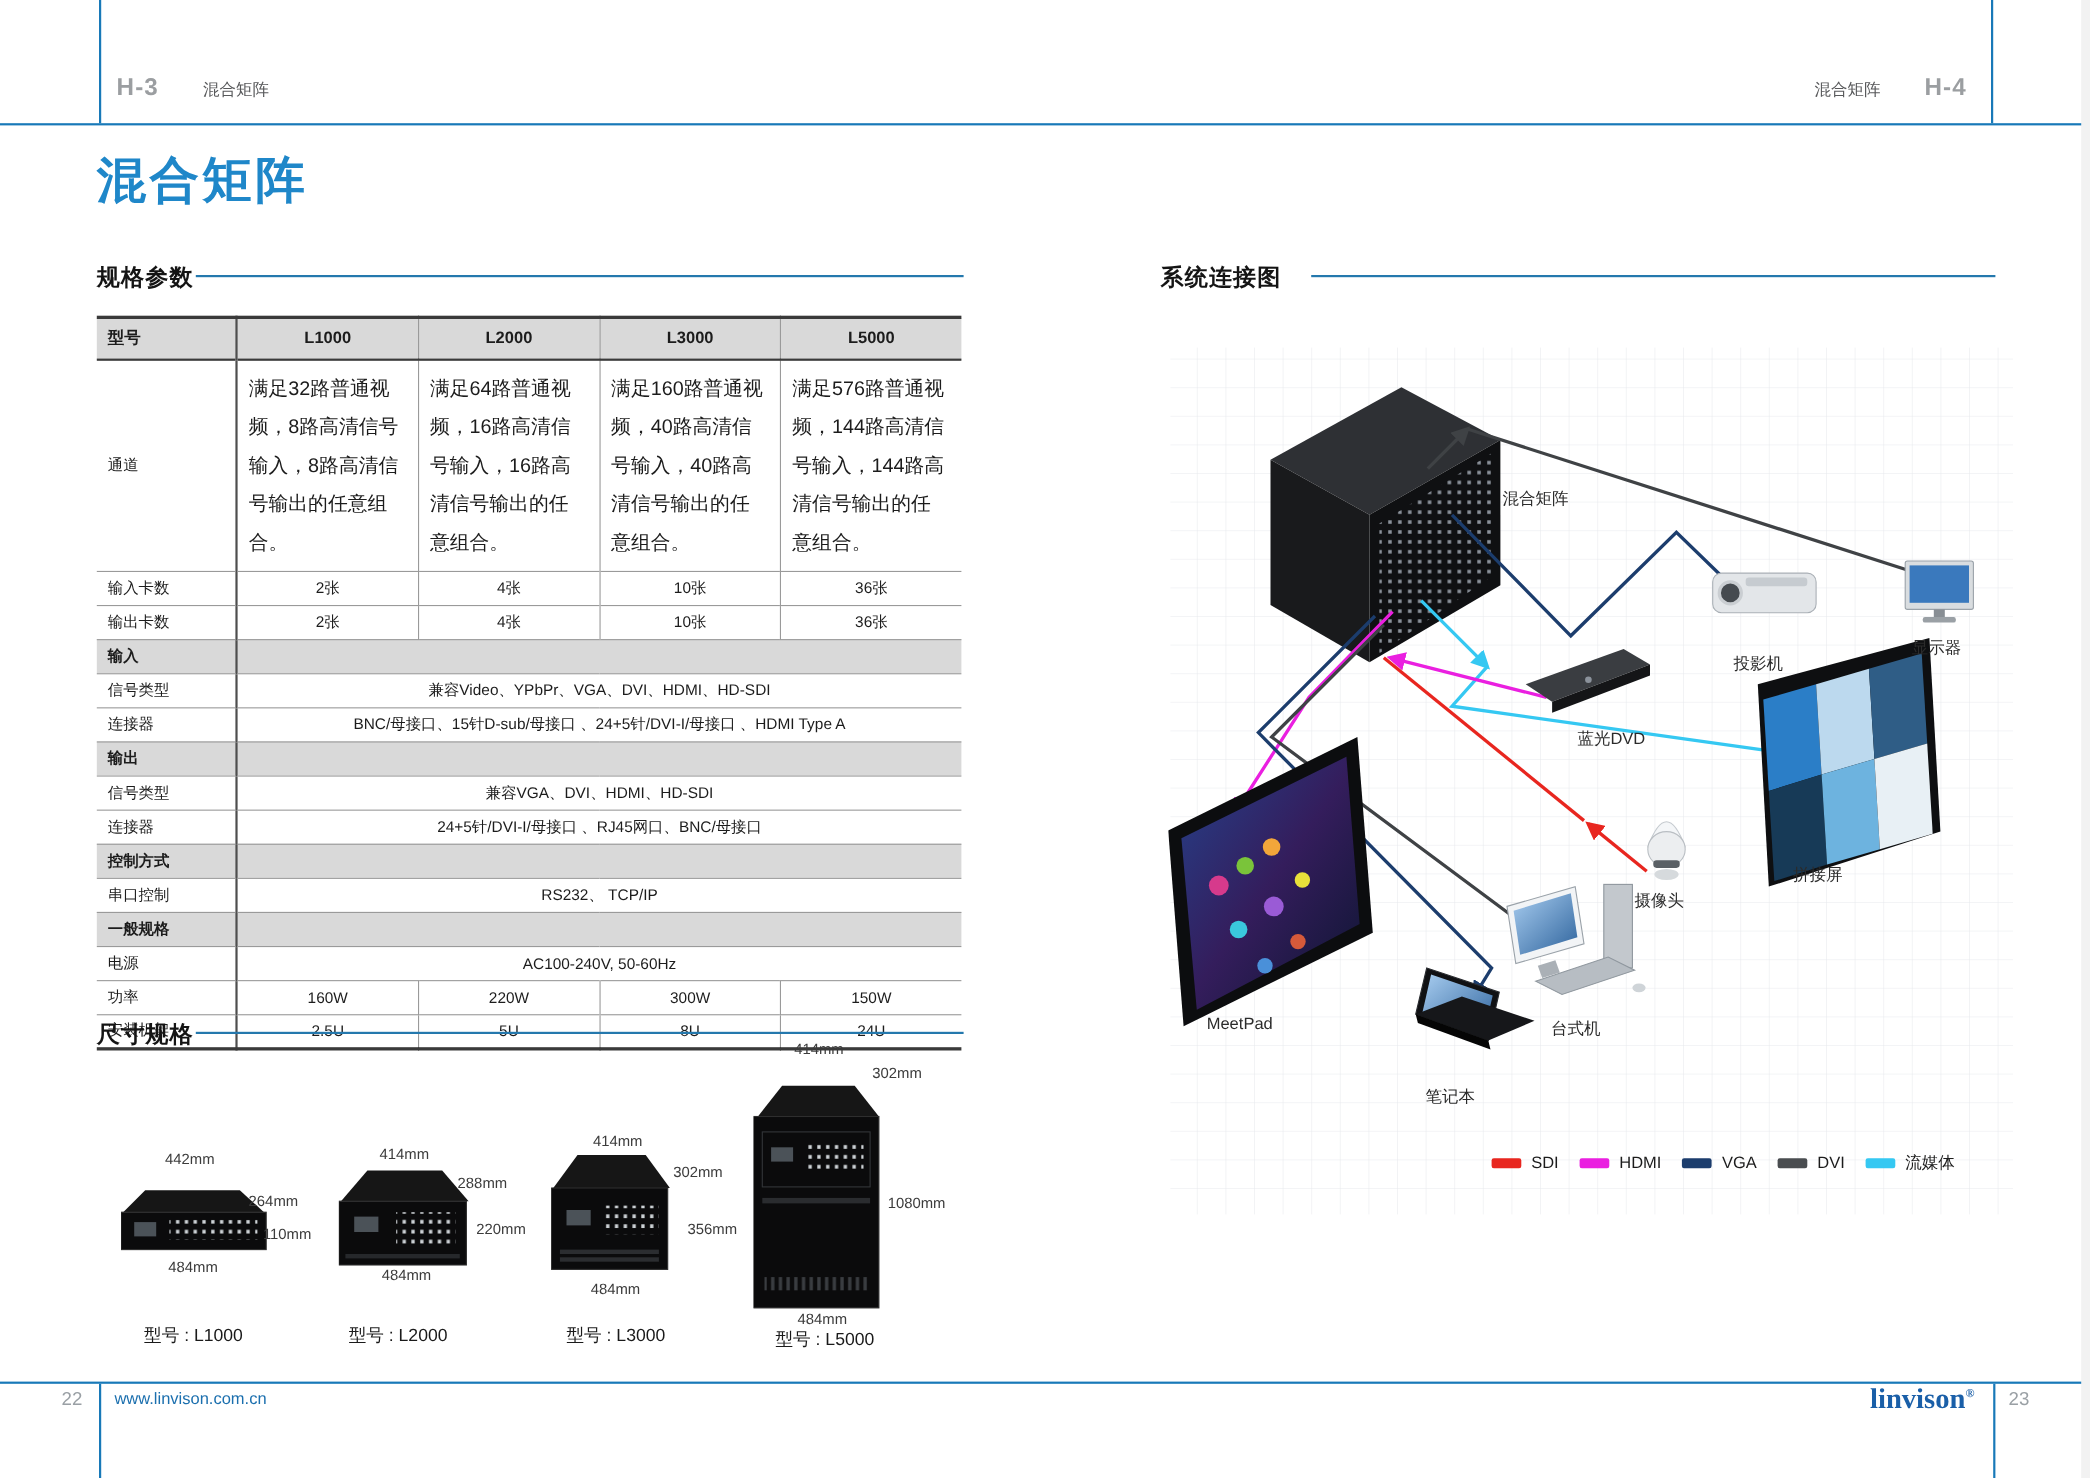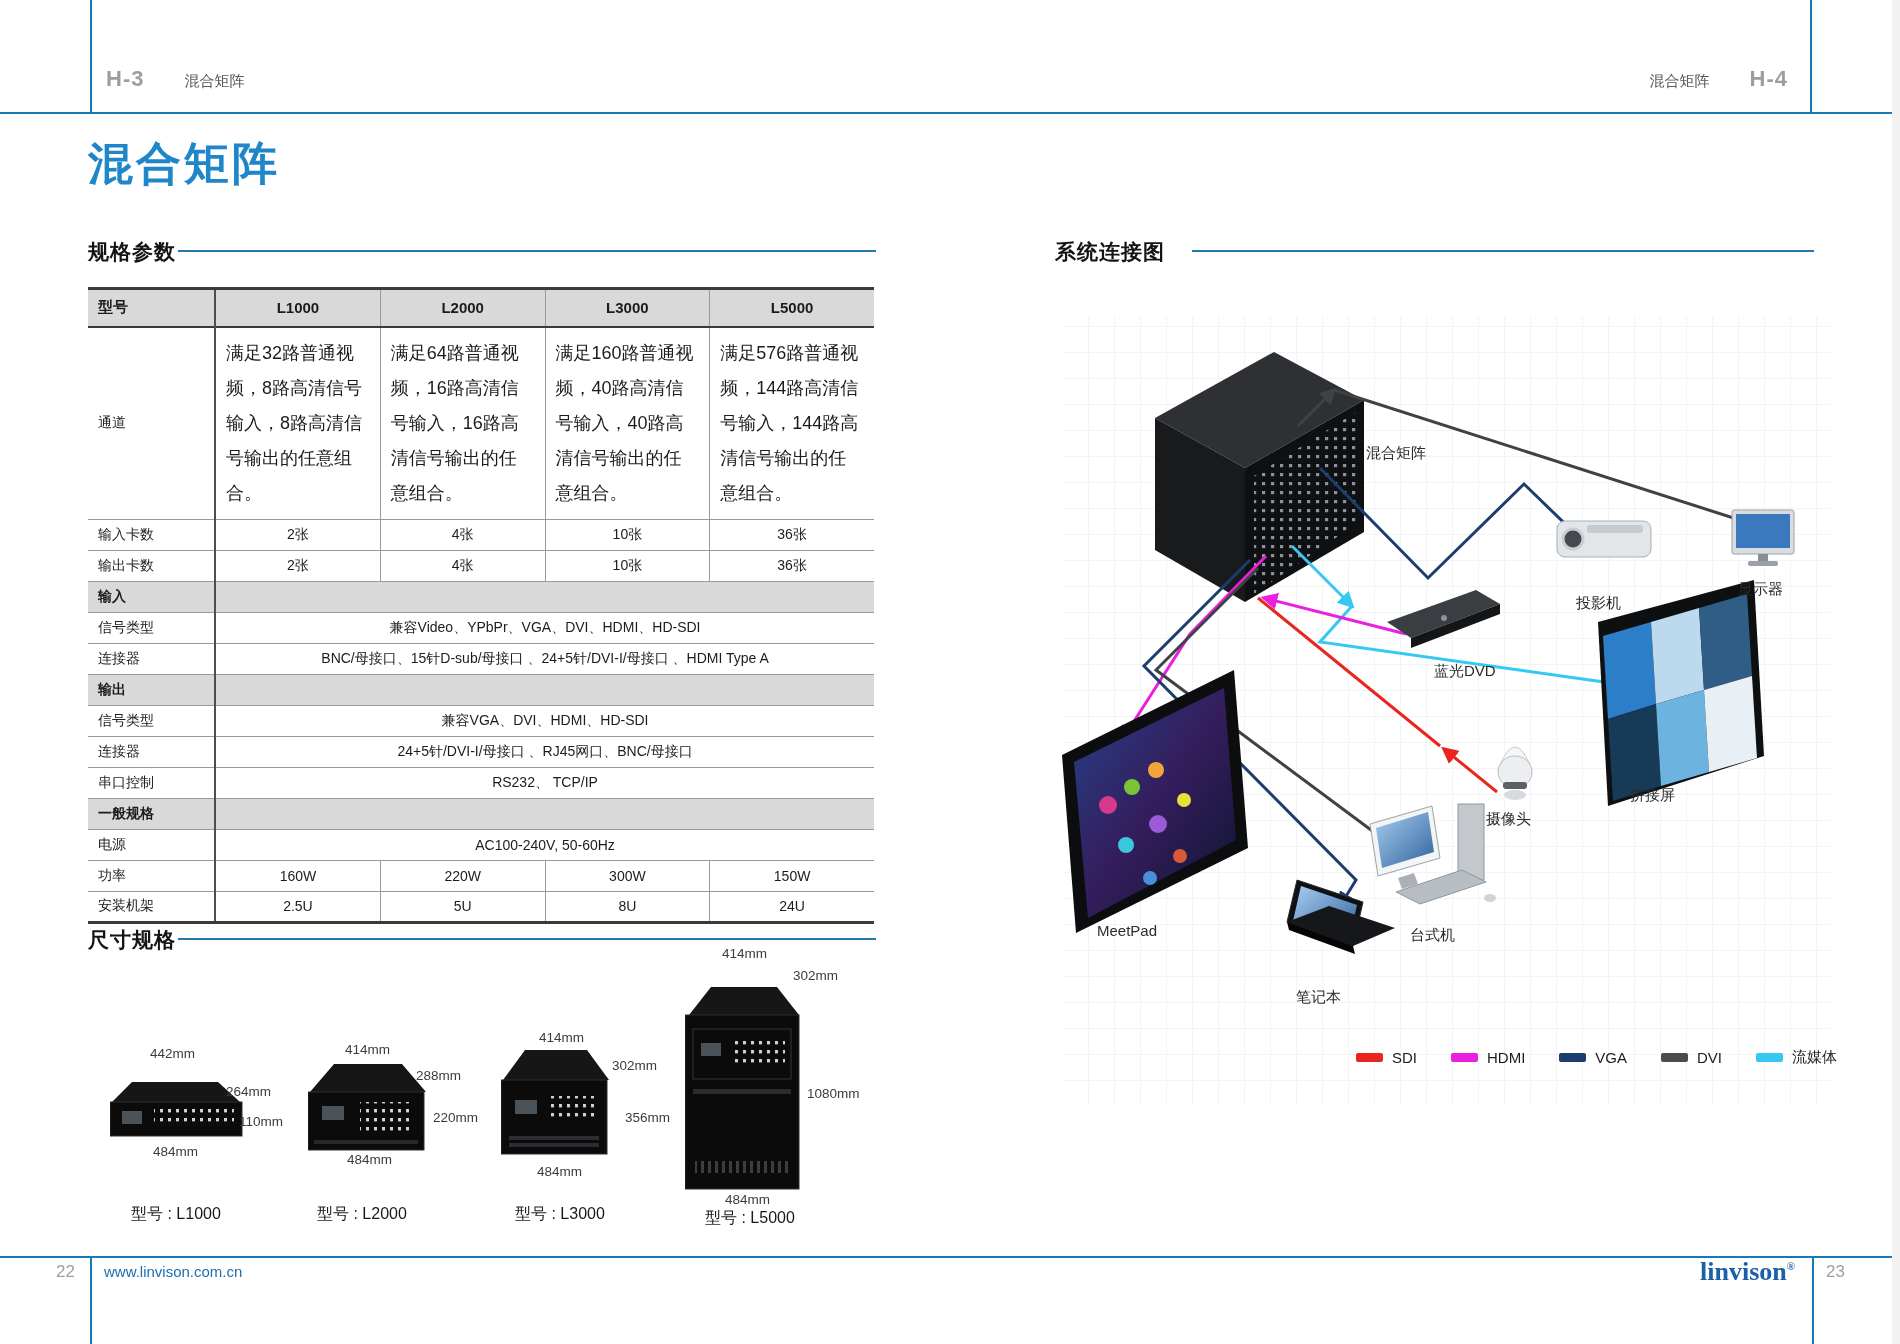--- a/index.html
+++ b/index.html
@@ -40,21 +40,21 @@
   
   .fig{position:absolute;}
   .fig .dim{position:absolute;font-size:13.5px;color:#3c3c3c;white-space:nowrap;}
   .fig .cap{position:absolute;font-size:16px;color:#1a1a1a;white-space:nowrap;}
   .fig svg{position:absolute;}
   
   .diagram-svg{position:absolute;left:1062px;top:300px;}
   .nlabel{position:absolute;font-size:15px;color:#2b2b2b;white-space:nowrap;}
   .ln{fill:none;stroke-width:3;}
   .lr{stroke:#e8261f;} .lm{stroke:#ea1fe0;} .lnv{stroke:#1c3d6d;} .ld{stroke:#3f4245;} .lc{stroke:#35c8f2;}
-  .legend{position:absolute;left:1356px;top:1048px;display:flex;gap:34px;align-items:center;}
+  .legend{position:absolute;left:1356px;top:1048px;display:flex;gap:19px;align-items:center;}
   .lg-item{display:flex;align-items:center;gap:9px;font-size:15px;color:#1c1c1c;}
   .lg-sw{width:27px;height:9px;border-radius:2px;display:inline-block;}
   
   .pg-num{position:absolute;top:1262px;font-size:17px;color:#9aa0a5;}
   .pg-left{left:56px;} .pg-right{left:1826px;}
   .site{position:absolute;left:104px;top:1263px;font-size:15px;color:#1b6fae;}
   .brand{position:absolute;left:1700px;top:1257px;font-family:Liberation Serif, serif;
          font-weight:bold;font-size:26px;color:#1a5fa8;}
   .brand sup{font-size:11px;}
 </style>
@@ -132,20 +132,24 @@
           <td class="lbl">输出</td>
           <td colspan="4" class="secfill"></td>
         </tr>
         <tr>
           <td class="lbl">信号类型</td>
           <td colspan="4" class="v merged">兼容VGA、DVI、HDMI、HD-SDI</td>
         </tr>
         <tr>
           <td class="lbl">连接器</td>
           <td colspan="4" class="v merged">24+5针/DVI-I/母接口 、RJ45网口、BNC/母接口</td>
+        </tr>
+        <tr class="secrow">
+          <td class="lbl">控制方式</td>
+          <td colspan="4" class="secfill"></td>
         </tr>
         <tr>
           <td class="lbl">串口控制</td>
           <td colspan="4" class="v merged">RS232、 TCP/IP</td>
         </tr>
         <tr class="secrow">
           <td class="lbl">一般规格</td>
           <td colspan="4" class="secfill"></td>
         </tr>
         <tr>

